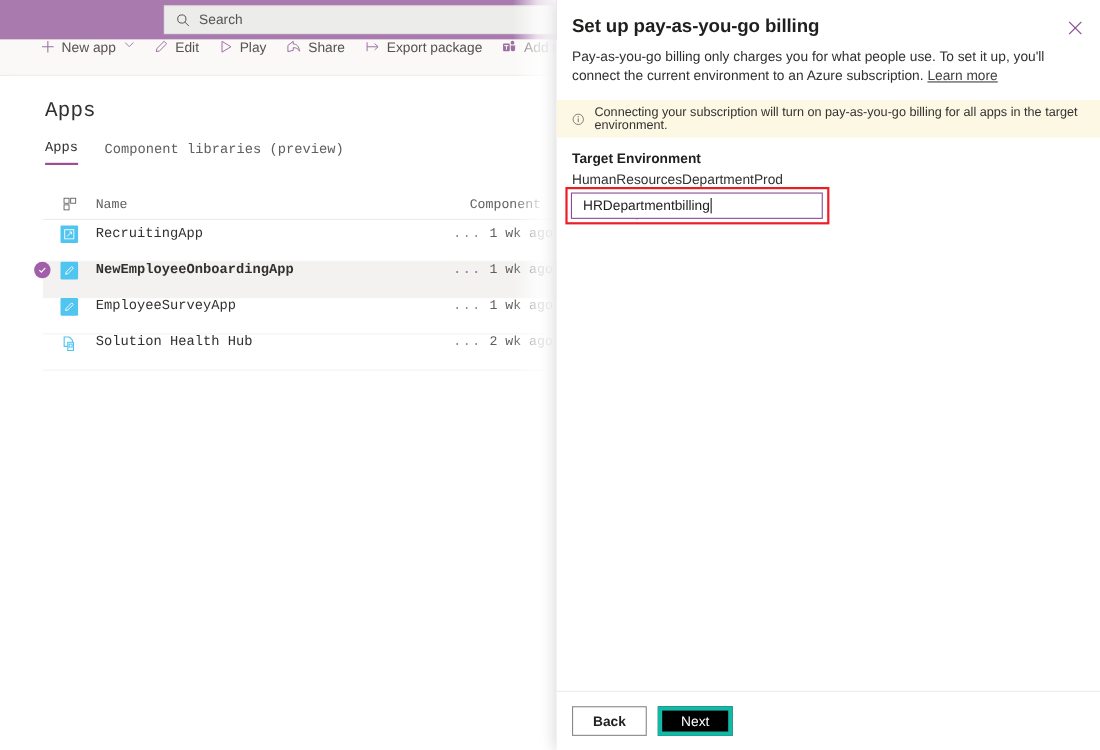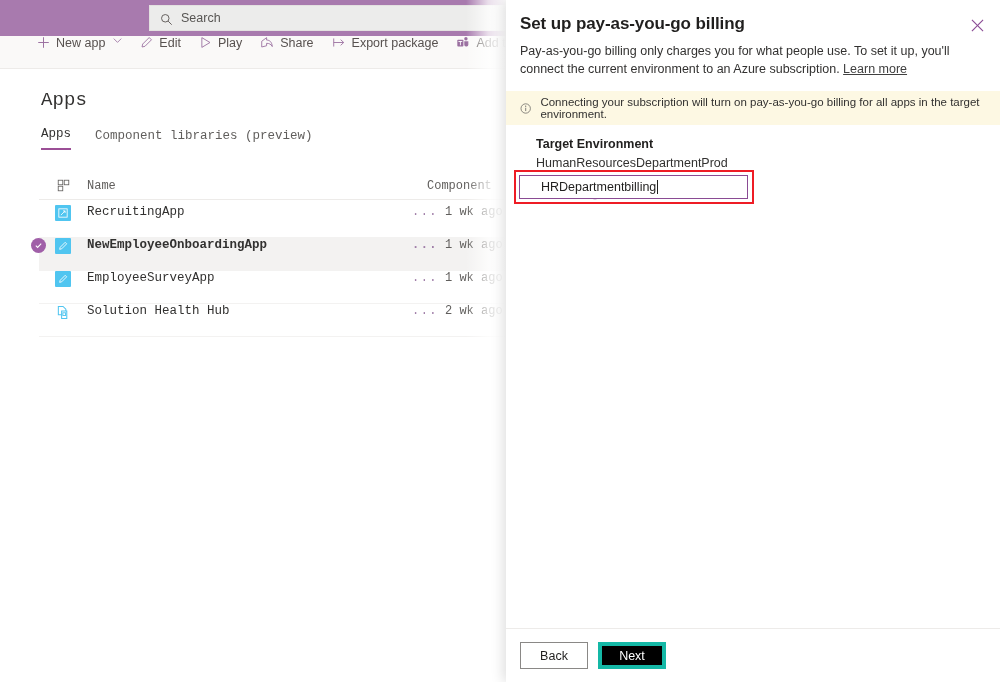--- a/index.html
+++ b/index.html
@@ -156,21 +156,21 @@
 
   .info-bar {
     margin-top: 13px;
     background: #fdf8e3;
     min-height: 27px;
     display: flex; align-items: center; gap: 9px;
     padding: 5px 14px;
     font-size: 11.5px; color: #323130;
   }
 
-  .form { padding: 12px 14px 0 14px; margin-left: 16px; }
+  .form { padding: 12px 14px 0 14px; }
   .f-label { font-size: 12.5px; font-weight: bold; color: #201f1e; }
   .f-value { font-size: 12.5px; color: #323130; margin-top: 5px; }
   .f-label2 {
     margin-top: 17px;
     font-size: 12.5px; font-weight: bold; color: #201f1e;
     display: flex; align-items: center; gap: 4px;
   }
   .req { color: #a4262c; font-weight: normal; }
   .info-i { margin-left: 6px; display:flex; }
 
@@ -180,21 +180,21 @@
     border: 2px solid #ee1c25;
     background: transparent;
     pointer-events: none;
   }
   .name-input {
     position: absolute; left: 519px; top: 175px;
     width: 229px; height: 24px;
     border: 1px solid #8a4b94;
     background: #fff;
     display: flex; align-items: center;
-    padding: 0 21px;
+    padding: 0 10px;
     font-size: 12.5px; color: #201f1e;
   }
   .caret {
     display: inline-block;
     width: 1px; height: 14px;
     background: #201f1e;
     margin-left: 1px;
   }
 
   .panel-foot {
@@ -204,21 +204,21 @@
     display: flex; align-items: center;
     padding-left: 14px; gap: 10px;
   }
   .btn {
     height: 27px; min-width: 68px;
     font-size: 12.5px;
     display: inline-flex; align-items: center; justify-content: center;
     cursor: pointer;
     padding: 0 14px;
   }
-  .btn-sec { background: #fff; border: 1px solid #8a8886; color: #201f1e; }
+  .btn-sec { background: #fff; border: 1px solid #8a8886; color: #201f1e; font-weight: bold; }
   .btn-pri { background: #000000; border: 4px solid #14b8a6; color: #fff; }
 </style>
 </head>
 <body>
 
 <div id="app">
 
   <div class="bg-app">
 
     <div class="topbar">

